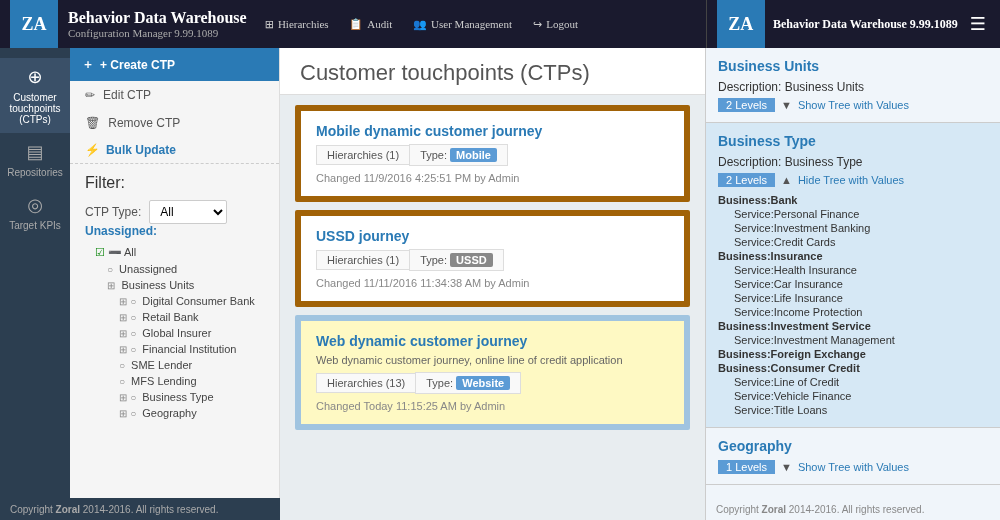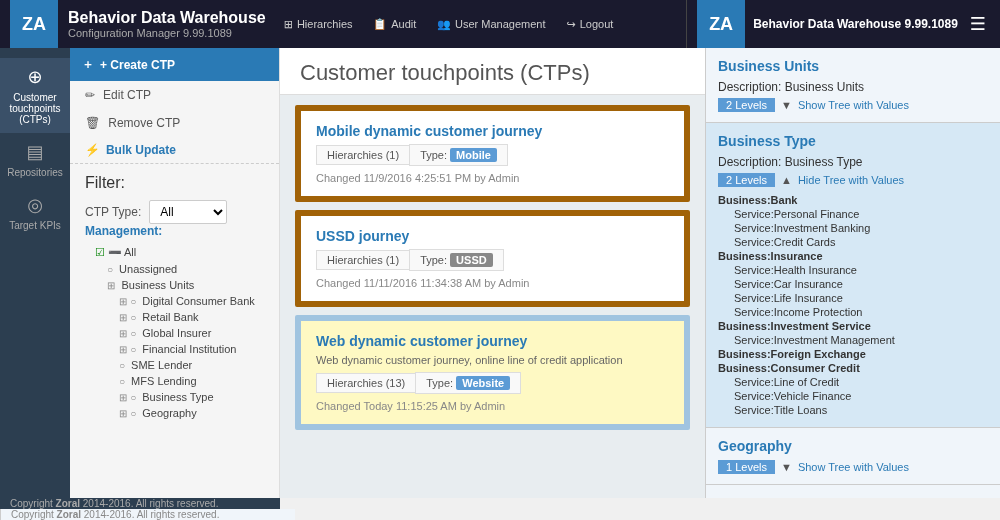--- a/index.html
+++ b/index.html
@@ -1,19 +1,19 @@
 <!DOCTYPE html>
 <html><head>
   <meta charset="utf-8">
   <style>
     * { box-sizing: border-box; margin: 0; padding: 0; }
     body { font-family: Arial, sans-serif; font-size: 12px; background: #f0f0f0; width: 1000px; height: 520px; overflow: hidden; display: flex; flex-direction: column; }
 
     
-    .header { background: #1a1a2e; color: white; display: flex; align-items: center; padding: 0 10px; height: 48px; flex-shrink: 0; }
+    .header { background: #1a1a2e; color: white; display: flex; align-items: center; padding: 0 10px; height: 48px; flex-shrink: 0; font-family: Liberation Serif, serif; }
     .header-left { display: flex; align-items: center; gap: 10px; flex: 1; }
     .logo-box { background: #2a7ab5; width: 48px; height: 48px; display: flex; align-items: center; justify-content: center; color: white; font-weight: bold; font-size: 18px; flex-shrink: 0; }
     .header-title h1 { font-size: 16px; font-weight: bold; color: white; }
     .header-title p { font-size: 11px; color: #aaa; }
     .header-nav { display: flex; gap: 5px; align-items: center; }
     .header-nav-item { color: #ccc; font-size: 11px; padding: 4px 8px; cursor: pointer; display: flex; align-items: center; gap: 4px; }
     .header-right { display: flex; align-items: center; gap: 8px; border-left: 1px solid #444; padding-left: 10px; }
     .header-right-logo { background: #2a7ab5; width: 48px; height: 48px; display: flex; align-items: center; justify-content: center; color: white; font-weight: bold; font-size: 18px; flex-shrink: 0; }
     .header-right-title { color: white; font-size: 11px; }
     .header-right-title strong { font-size: 12px; }
@@ -69,21 +69,21 @@
     .right-section-title { color: #2a7ab5; font-size: 14px; font-weight: bold; margin-bottom: 6px; }
     .right-desc { font-size: 12px; color: #333; margin-bottom: 4px; }
     .right-meta-row { display: flex; align-items: center; gap: 6px; font-size: 11px; color: #555; }
     .right-meta-badge { background: #5b9bd5; color: white; padding: 1px 8px; font-size: 11px; }
     .right-link { color: #2a7ab5; cursor: pointer; font-size: 11px; }
     .tree-content { margin-top: 6px; font-size: 11px; color: #333; }
     .tree-row { padding: 1px 0; }
     .tree-indent { padding-left: 16px; }
 
     
-    .footer-row { display: flex; height: 22px; flex-shrink: 0; flex-direction: column; }
+    .footer-row { display: flex; height: 22px; flex-shrink: 0; }
     .footer-left { background: #2c3e50; color: #aaa; font-size: 10px; width: 280px; display: flex; align-items: center; padding-left: 10px; }
     .footer-center { background: #e8edf0; flex: 1; }
     .footer-right { background: #f0f5fa; color: #888; font-size: 10px; width: 295px; display: flex; align-items: center; padding-left: 10px; border-left: 1px solid #ccc; }
   </style>
 </head>
 <body>
 
 <div class="header">
   <div class="header-left">
     <div class="logo-box">
@@ -149,21 +149,21 @@
       <div class="filter-title">Filter:</div>
       <div class="filter-row">
         <span>CTP Type:</span>
         <select class="filter-select">
           <option>All</option>
           <option>Mobile</option>
           <option>USSD</option>
           <option>Website</option>
         </select>
       </div>
-      <div class="hierarchies-label">Management:</div>
+      <div class="hierarchies-label">Unassigned:</div>
       <div class="tree-item tree-indent-1">
         <span class="tree-check">☑</span>➖ <span>All</span>
       </div>
       <div class="tree-item tree-indent-2">
         <span class="tree-plus">○</span> <span>Unassigned</span>
       </div>
       <div class="tree-item tree-indent-2">
         <span class="tree-plus">⊞</span> <span>Business Units</span>
       </div>
       <div class="tree-item tree-indent-3">

